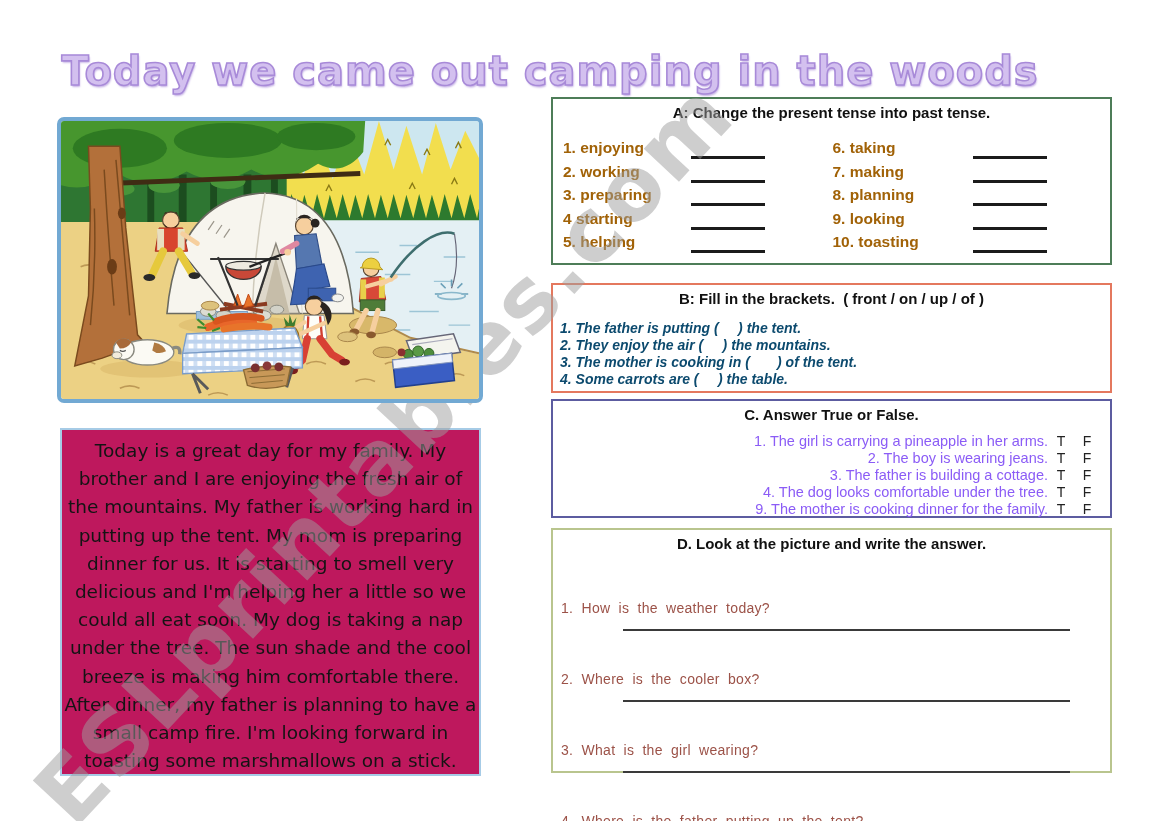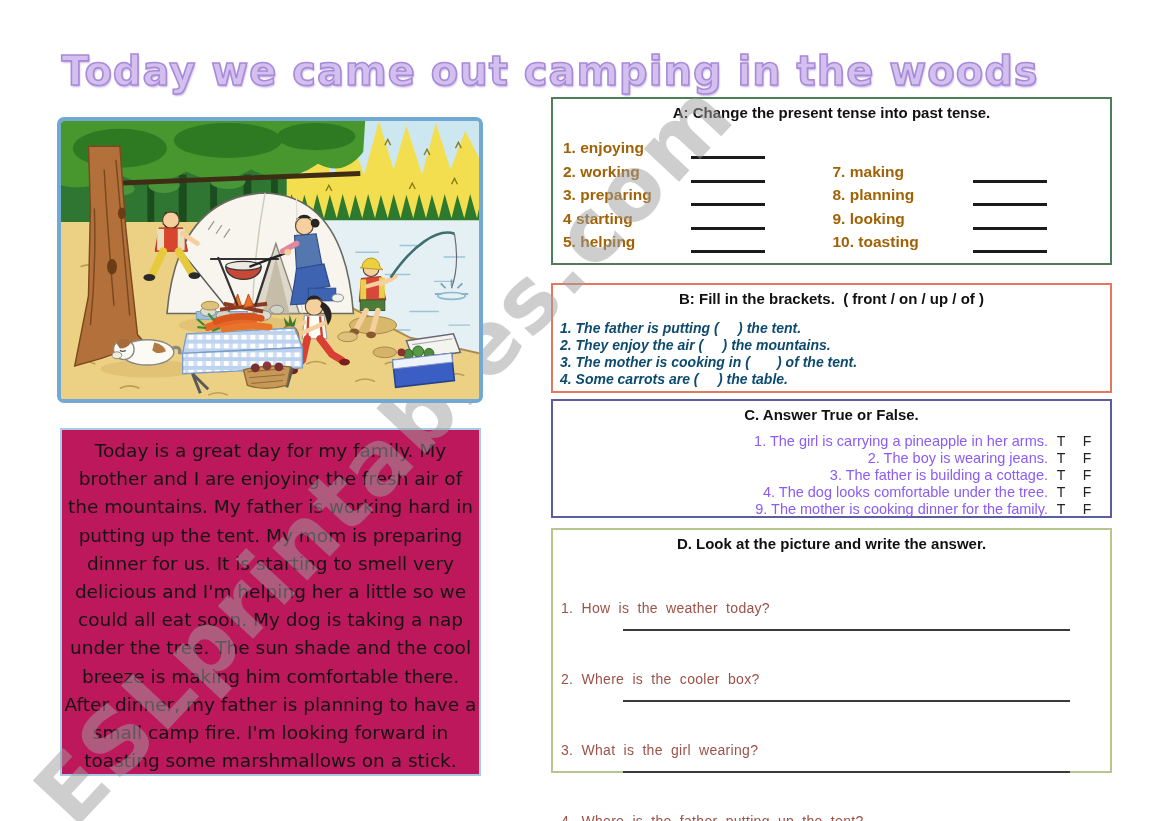--- a/index.html
+++ b/index.html
@@ -342,20 +342,24 @@
   </div>
 
   <div class="sec sec-a">
     <div class="sec-heading">A: Change the present tense into past tense.</div>
     <div class="a-grid">
       <div class="a-row">
         <div class="a-cell">
             <span class="a-label">1. enjoying</span>
             <div class="a-blank"></div>
           </div>
+        <div class="a-cell right">
+            <span class="a-label">6. taking</span>
+            <div class="a-blank"></div>
+          </div>
       </div>
       <div class="a-row">
         <div class="a-cell">
             <span class="a-label">2. working</span>
             <div class="a-blank"></div>
           </div>
         <div class="a-cell right">
             <span class="a-label">7. making</span>
             <div class="a-blank"></div>
           </div>

